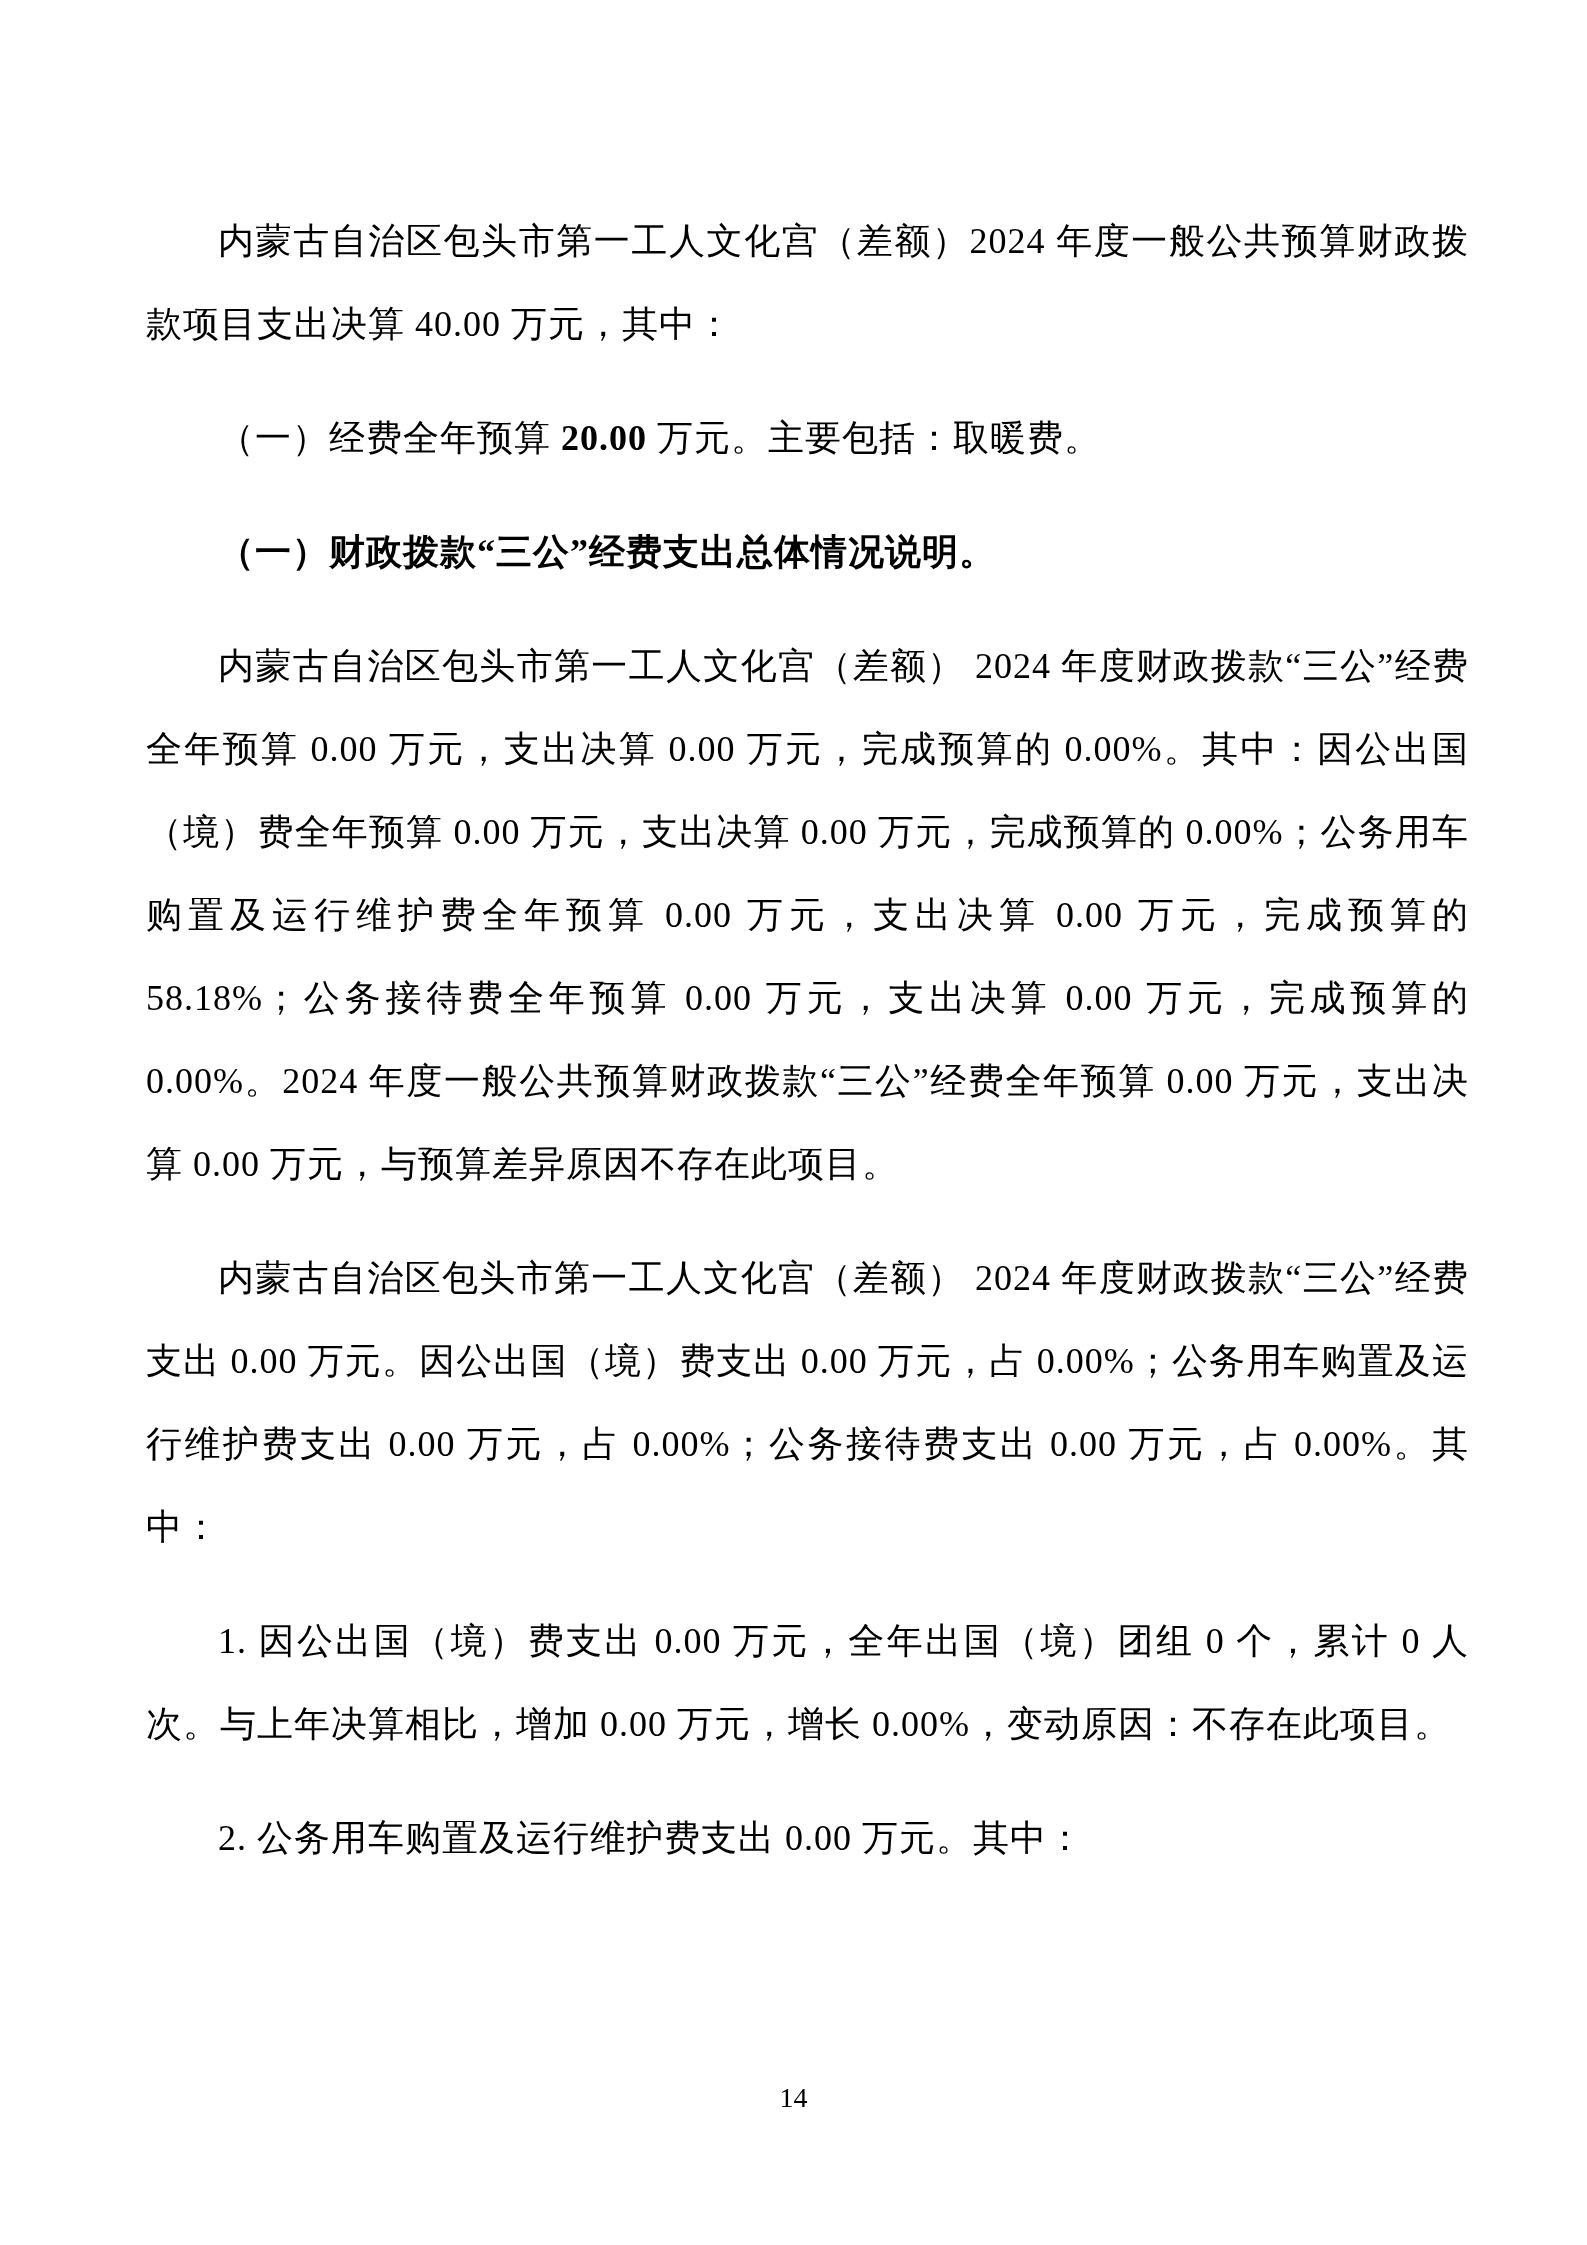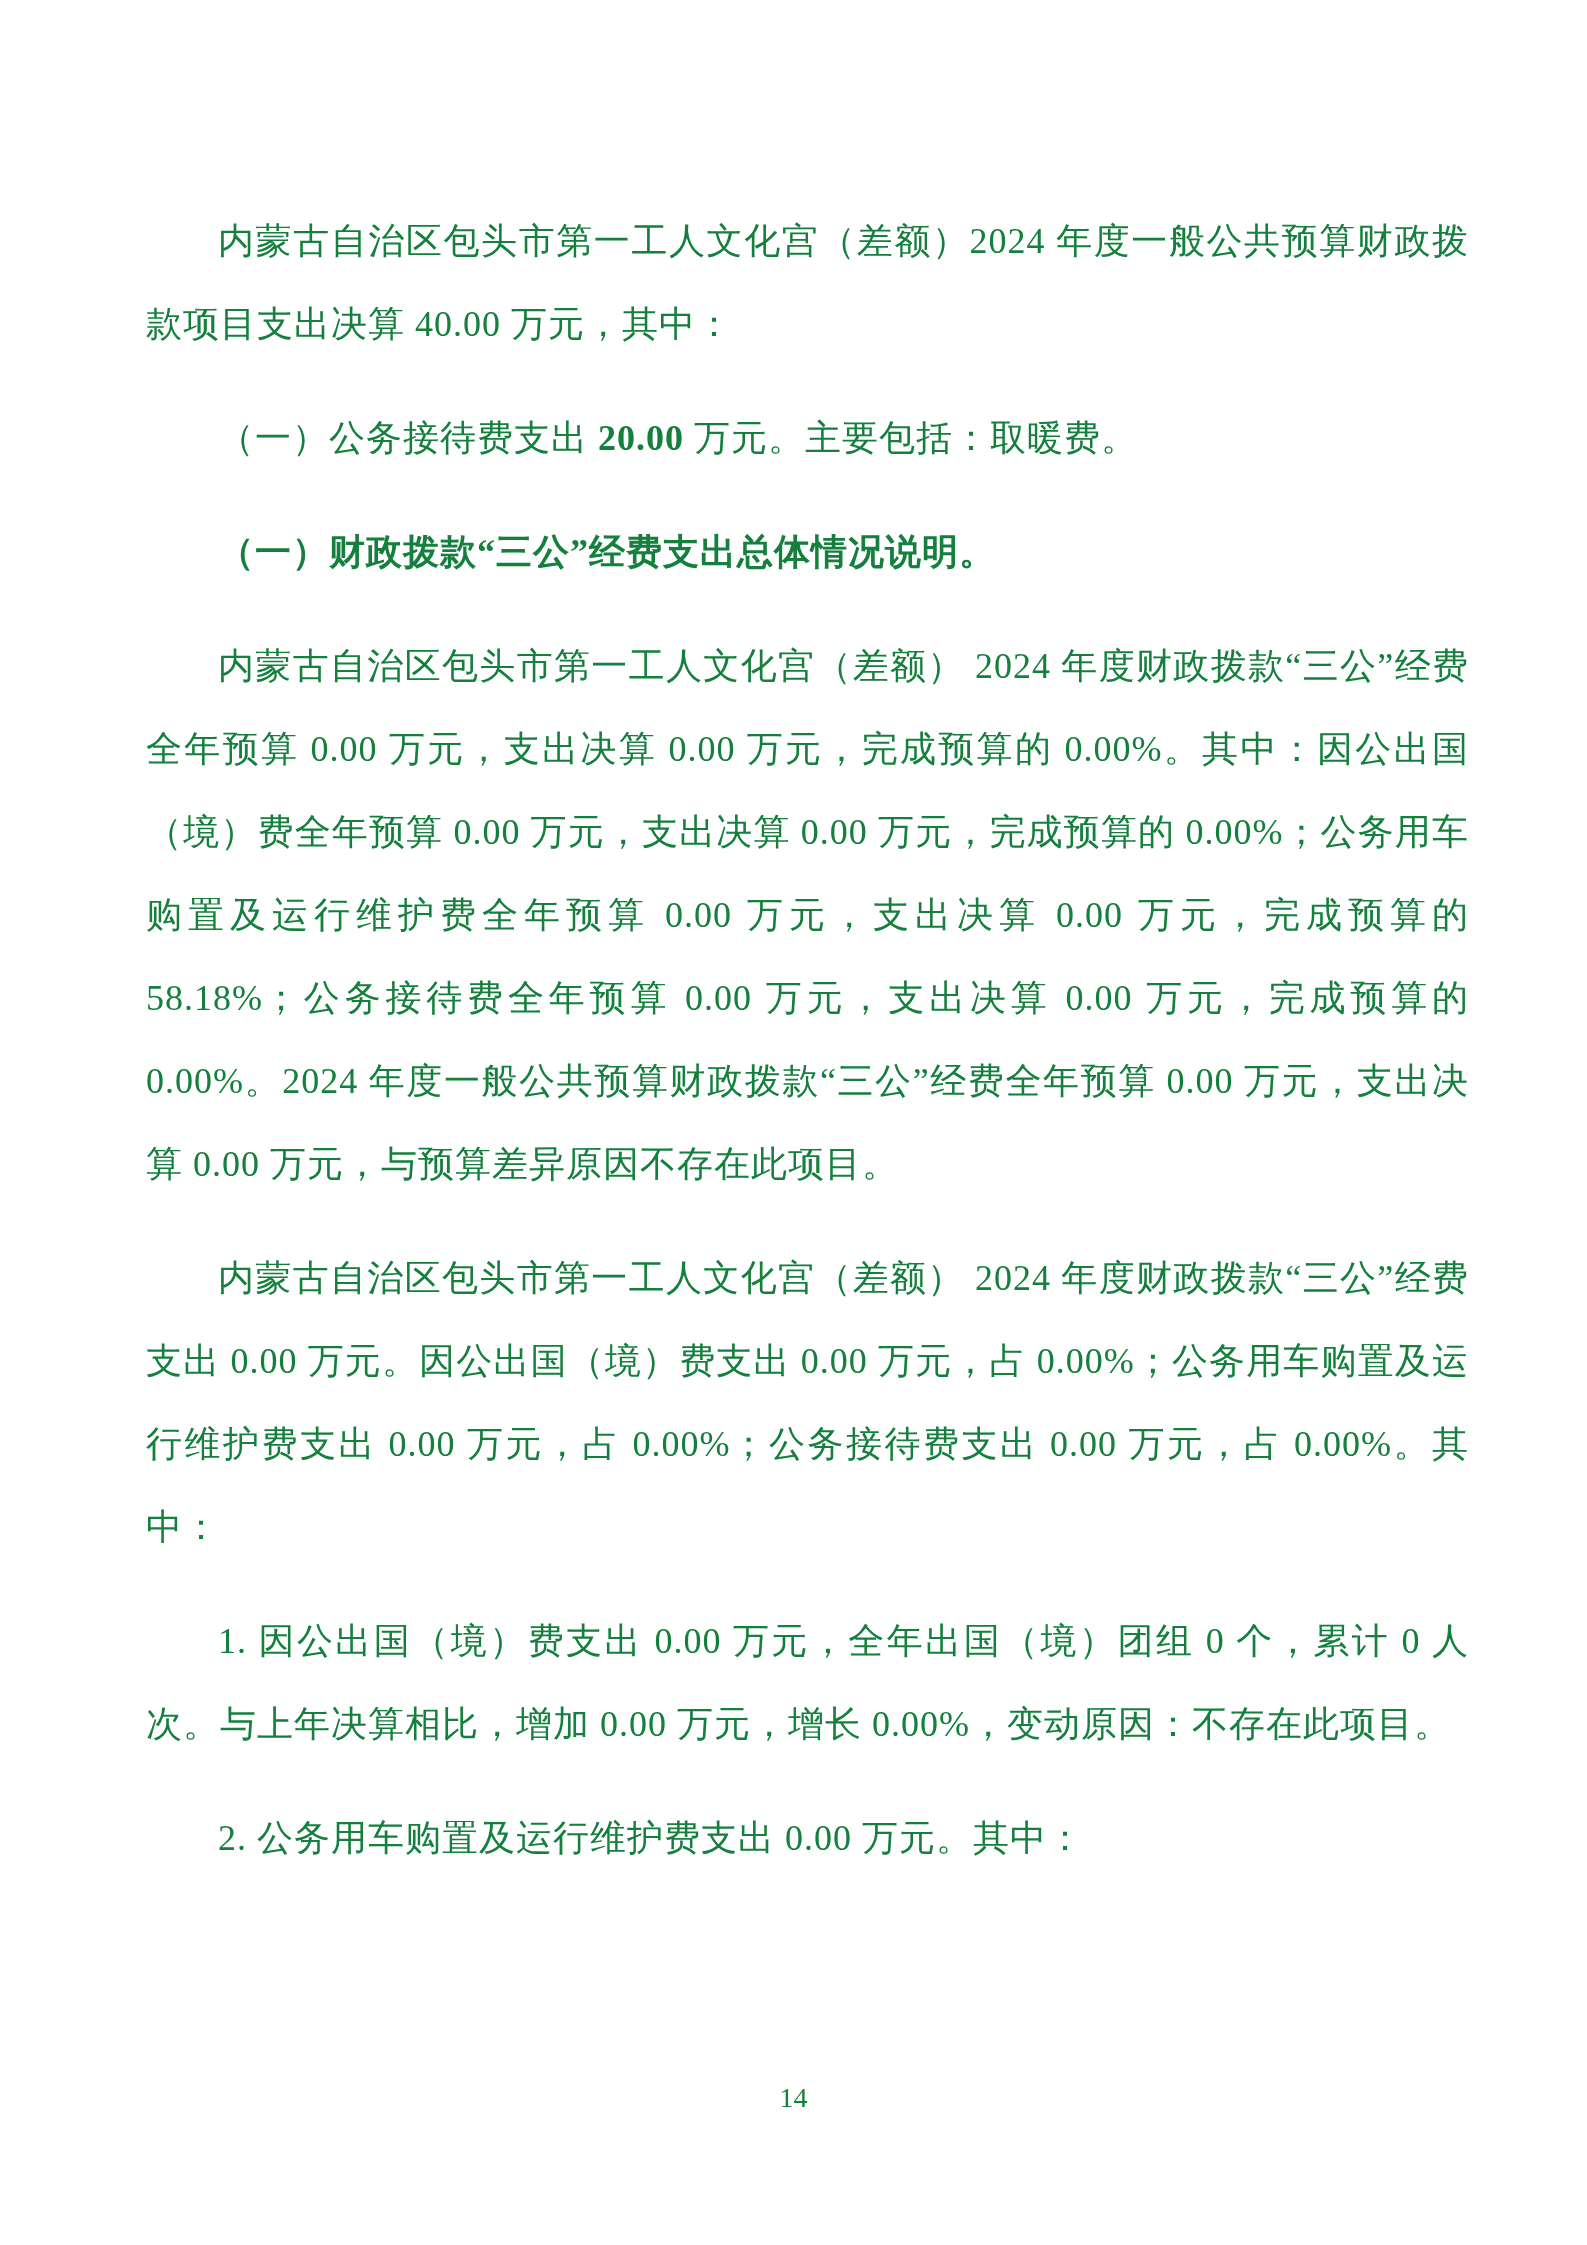--- a/index.html
+++ b/index.html
@@ -8,21 +8,21 @@
     background: #ffffff;
   }
   .page {
     position: relative;
     width: 1587px;
     height: 2245px;
     margin: 0 auto;
     background: #ffffff;
     box-sizing: border-box;
     padding: 200px 118px 0 146px;
-    color: #15803d;
+    color: #000000;
     font-family: "Liberation Serif", "DejaVu Serif", serif;
     overflow: hidden;
   }
   .para {
     font-size: 36px;
     line-height: 83px;
     text-align: justify;
     text-indent: 72px;
     margin: 0 0 31px 0;
     font-weight: normal;
@@ -60,21 +60,21 @@
     font-family: "Liberation Serif", "DejaVu Serif", serif;
   }
 </style>
 </head>
 <body>
 
 <div class="page">
 
   <p class="para">内蒙古自治区包头市第一工人文化宫（差额）2024 年度一般公共预算财政拨款项目支出决算 40.00 万元，其中：</p>
 
-  <p class="para"><span>（一）公务接待费支出 </span><span class="bold-num">20.00</span><span> 万元。主要包括：取暖费。</span></p>
+  <p class="para"><span>（一）经费全年预算 </span><span class="bold-num">20.00</span><span> 万元。主要包括：取暖费。</span></p>
 
 
   <h3 class="subheading-serif">（一）财政拨款“三公”经费支出总体情况说明。</h3>
 
   <p class="para">内蒙古自治区包头市第一工人文化宫（差额） 2024 年度财政拨款“三公”经费全年预算 0.00 万元，支出决算 0.00 万元，完成预算的 0.00%。其中：因公出国（境）费全年预算 0.00 万元，支出决算 0.00 万元，完成预算的 0.00%；公务用车购置及运行维护费全年预算 0.00 万元，支出决算 0.00 万元，完成预算的 58.18%；公务接待费全年预算 0.00 万元，支出决算 0.00 万元，完成预算的 0.00%。2024 年度一般公共预算财政拨款“三公”经费全年预算 0.00 万元，支出决算 0.00 万元，与预算差异原因不存在此项目。</p>
 
 
   <p class="para">内蒙古自治区包头市第一工人文化宫（差额） 2024 年度财政拨款“三公”经费支出 0.00 万元。因公出国（境）费支出 0.00 万元，占 0.00%；公务用车购置及运行维护费支出 0.00 万元，占 0.00%；公务接待费支出 0.00 万元，占 0.00%。其中：</p>
 
   <p class="para">1. 因公出国（境）费支出 0.00 万元，全年出国（境）团组 0 个，累计 0 人次。与上年决算相比，增加 0.00 万元，增长 0.00%，变动原因：不存在此项目。</p>

